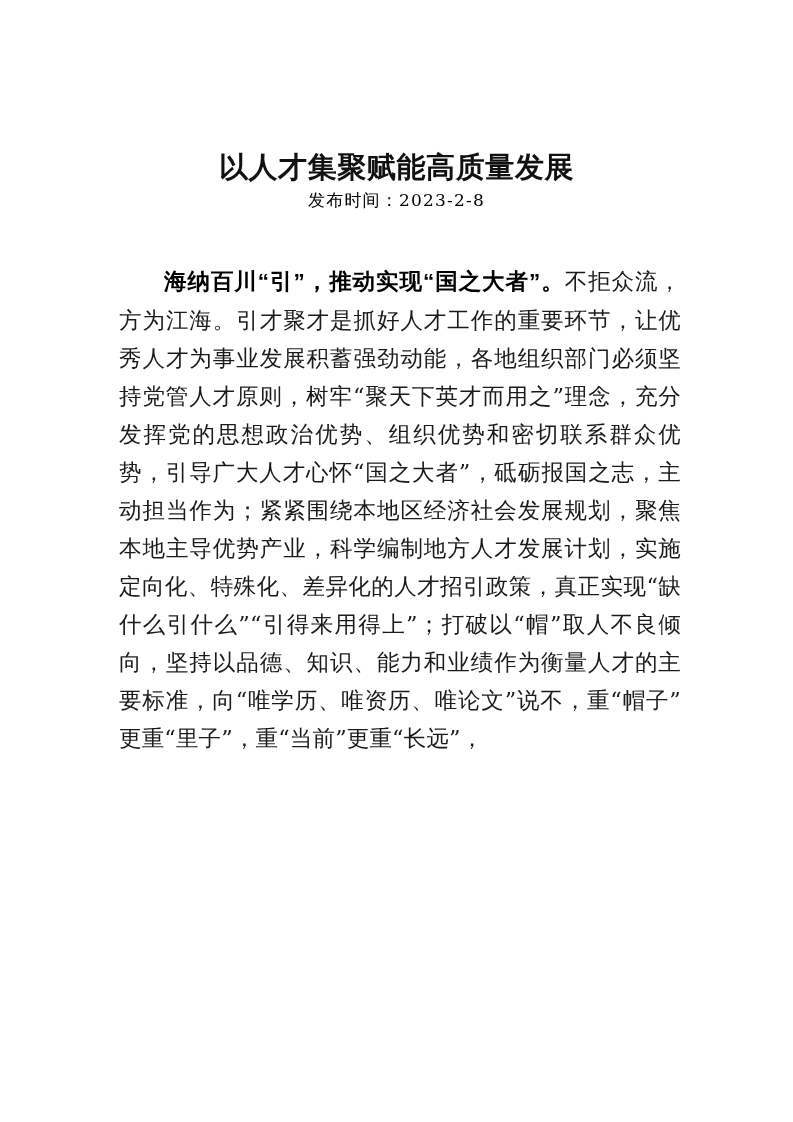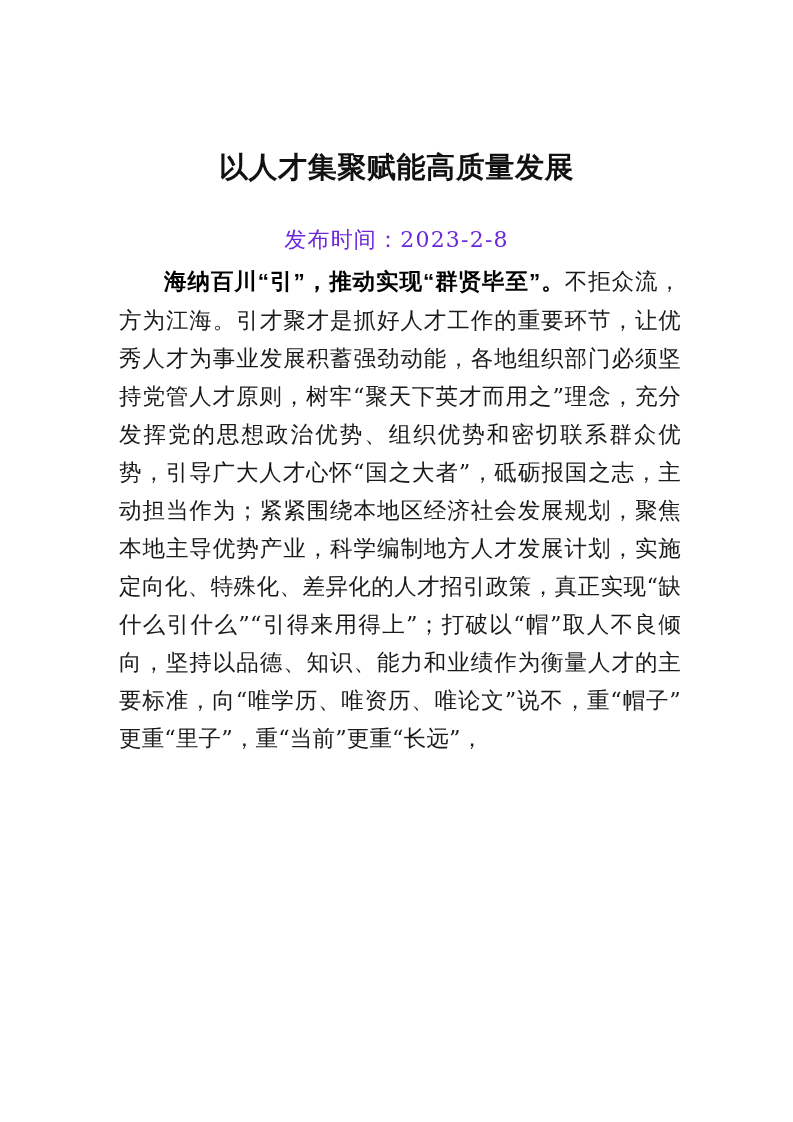--- a/index.html
+++ b/index.html
@@ -40,26 +40,25 @@
     white-space: nowrap;
   }
 
   .doc-subtitle {
     position: absolute;
     left: 0;
     right: 0;
     top: 186px;
     text-align: center;
     font-family: "DejaVu Serif", "Liberation Serif", serif;
-    font-size: 22px;
+    font-size: 17px;
     line-height: 28px;
     letter-spacing: 1.2px;
-    color: #6d28d9;
+    color: #000000;
     white-space: nowrap;
-    margin-top: 40px;
   }
 
   
   .body-block {
     position: absolute;
     left: 119px;
     top: 262px;
     width: 562px;
   }
 
@@ -93,17 +92,17 @@
 
 <div class="page">
 
   <h1 class="doc-title">以人才集聚赋能高质量发展</h1>
 
   <div class="doc-subtitle">发布时间：2023-2-8</div>
 
   <div class="body-block">
 
 
-    <p class="para"><span class="lead">海纳百川“引”，推动实现“群贤毕至”。</span><span>不拒众流，方为江海。引才聚才是抓好人才工作的重要环节，让优秀人才为事业发展积蓄强劲动能，各地组织部门必须坚持党管人才原则，树牢“聚天下英才而用之”理念，充分发挥党的思想政治优势、组织优势和密切联系群众优势，引导广大人才心怀“国之大者”，砥砺报国之志，主动担当作为；紧紧围绕本地区经济社会发展规划，聚焦本地主导优势产业，科学编制地方人才发展计划，实施定向化、特殊化、差异化的人才招引政策，真正实现“缺什么引什么”“引得来用得上”；打破以“帽”取人不良倾向，坚持以品德、知识、能力和业绩作为衡量人才的主要标准，向“唯学历、唯资历、唯论文”说不，重“帽子”更重“里子”，重“当前”更重“长远”，</span></p>
+    <p class="para"><span class="lead">海纳百川“引”，推动实现“国之大者”。</span><span>不拒众流，方为江海。引才聚才是抓好人才工作的重要环节，让优秀人才为事业发展积蓄强劲动能，各地组织部门必须坚持党管人才原则，树牢“聚天下英才而用之”理念，充分发挥党的思想政治优势、组织优势和密切联系群众优势，引导广大人才心怀“国之大者”，砥砺报国之志，主动担当作为；紧紧围绕本地区经济社会发展规划，聚焦本地主导优势产业，科学编制地方人才发展计划，实施定向化、特殊化、差异化的人才招引政策，真正实现“缺什么引什么”“引得来用得上”；打破以“帽”取人不良倾向，坚持以品德、知识、能力和业绩作为衡量人才的主要标准，向“唯学历、唯资历、唯论文”说不，重“帽子”更重“里子”，重“当前”更重“长远”，</span></p>
 
   </div>
 
 </div>
 
 </body></html>

